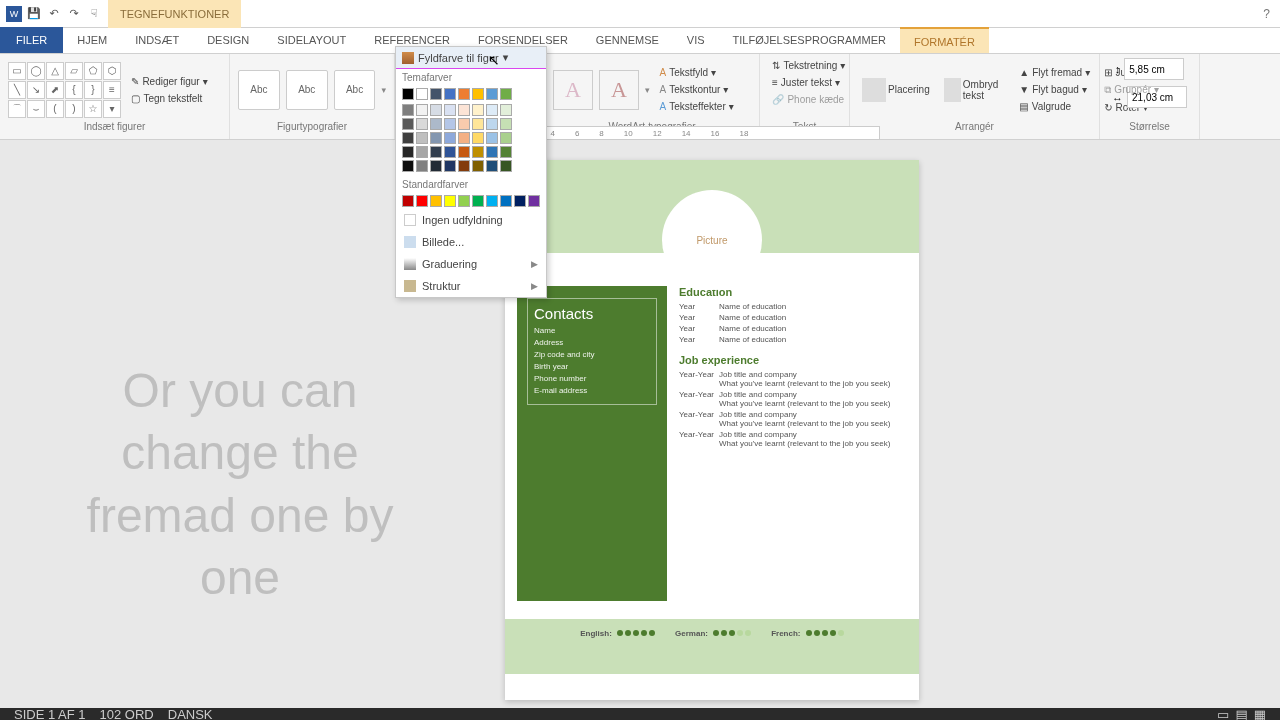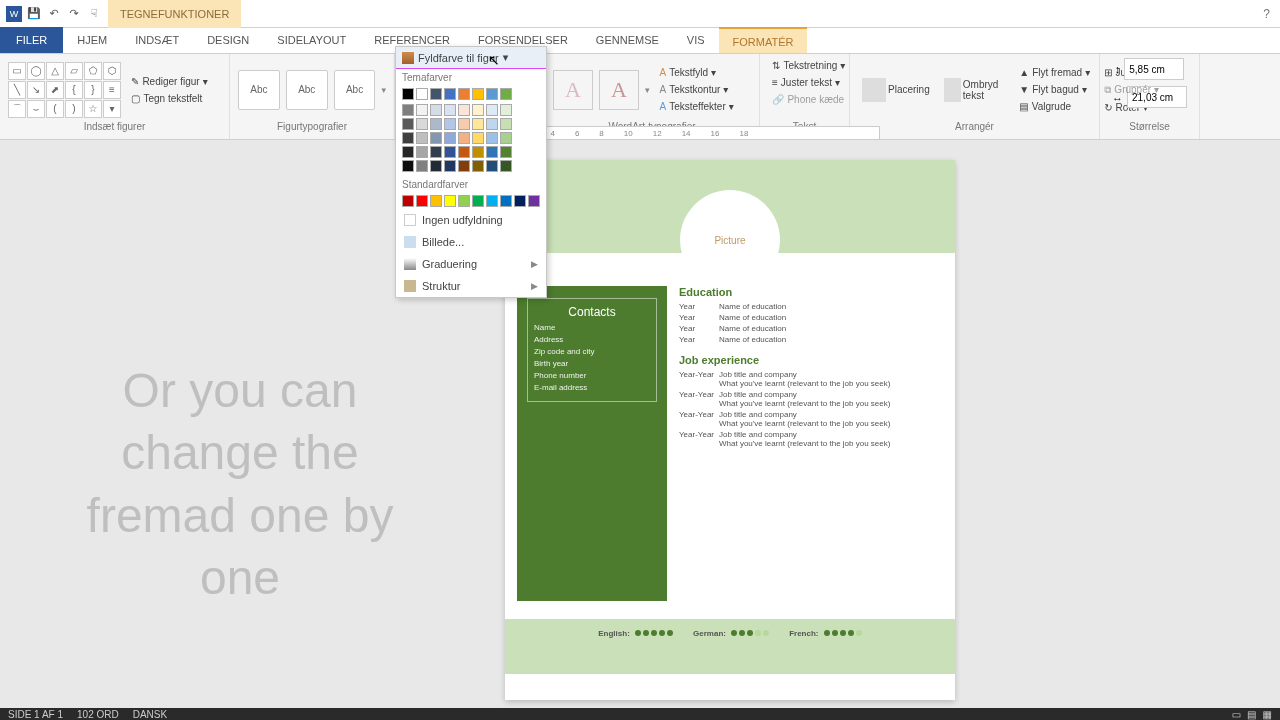--- a/index.html
+++ b/index.html
@@ -32,44 +32,44 @@
 .color-row{display:flex;gap:2px;padding:2px 6px;}
 .color-sw{width:12px;height:12px;border:1px solid #aaa;}
 .color-grid{padding:2px 6px;}
 .color-grid-row{display:flex;gap:2px;margin-bottom:2px;}
 .dropdown-item{padding:5px 8px;display:flex;align-items:center;gap:6px;color:#444;cursor:pointer;}
 .dd-arrow{margin-left:auto;color:#888;font-size:9px;}
 
 .doc-area{position:absolute;left:0;top:140px;right:0;bottom:12px;background:#e8e8e8;}
 .ruler{position:absolute;top:-14px;left:505px;width:375px;height:14px;background:#fff;border:1px solid #ccc;font-size:8px;color:#888;display:flex;align-items:center;overflow:hidden;}
 .ruler span{margin-left:20px;}
-.page{position:absolute;left:505px;top:20px;width:450px;height:540px;background:#fff;box-shadow:0 2px 6px rgba(0,0,0,.2);}
+.page{position:absolute;left:505px;top:20px;width:414px;height:540px;background:#fff;box-shadow:0 2px 6px rgba(0,0,0,.2);}
 .page-header{height:93px;background:#c9e0b8;position:relative;}
 .circle{position:absolute;left:50%;top:30px;transform:translateX(-50%);width:100px;height:100px;background:#fff;border-radius:50%;display:flex;align-items:center;justify-content:center;font-size:10px;color:#c09868;}
 .page-body{display:flex;margin-top:33px;height:315px;}
 .sidebar{width:150px;margin-left:12px;background:#4d7c2e;padding:12px 10px;color:#fff;font-size:10px;}
 .side-box{border:1px solid rgba(255,255,255,.5);padding:6px;margin-bottom:12px;}
-.side-title{text-align:center;font-size:12px;margin-bottom:4px;}
+.side-title{text-align:left;font-size:15px;margin-bottom:4px;}
 .side-item{font-size:8px;margin:3px 0;opacity:.9;}
 .main{flex:1;padding:0 12px;font-size:9px;color:#555;}
 .main h3{color:#4d7c2e;font-size:11px;margin-bottom:4px;}
 .edu-row{display:flex;margin:2px 0;font-size:8px;}
 .edu-y{width:40px;}
 .job-row{font-size:8px;margin:2px 0;}
 .job-title-line{display:flex;align-items:center;}
 .job-title-line .jy{width:40px;}
 .page-footer{margin-top:18px;height:55px;background:#c9e0b8;text-align:center;padding-top:6px;}
 .page-footer h4{color:#4d7c2e;font-size:11px;}
 .lang-row{display:flex;justify-content:center;gap:20px;margin-top:4px;font-size:8px;color:#555;}
 .dots{display:inline-flex;gap:2px;margin-left:3px;}
 .dot{width:6px;height:6px;border-radius:50%;background:#4d7c2e;display:inline-block;}
 .dot.off{background:#b8d89e;}
 
 .overlay{position:absolute;left:85px;top:220px;font-size:48px;color:#bfbfbf;line-height:1.3;text-align:center;width:310px;}
-.statusbar{position:absolute;bottom:0;left:0;right:0;height:12px;background:#2a2a2a;color:#ccc;font-size:10px;padding:0 8px;display:flex;align-items:center;gap:14px;}
+.statusbar{position:absolute;bottom:0;left:0;right:0;height:12px;background:#2a2a2a;color:#ccc;font-size:13px;padding:0 14px;display:flex;align-items:center;gap:14px;}
 .statusbar .right{margin-left:auto;display:flex;gap:6px;}
 .cursor{position:absolute;left:488px;top:52px;font-size:14px;color:#000;z-index:101;}
 .help-icon{color:#777;margin-left:auto;margin-right:10px;font-size:12px;}
 </style>
 </head>
 <body>
 
 <div class="titlebar">
   <div class="qat">
     <span class="qat-icon" style="background:#2b579a;color:#fff;font-size:9px;">W</span>
@@ -85,20 +85,21 @@
 <div class="tabs">
   <div class="tab filer">FILER</div>
   <div class="tab">HJEM</div>
   <div class="tab">INDSÆT</div>
   <div class="tab">DESIGN</div>
   <div class="tab">SIDELAYOUT</div>
   <div class="tab">REFERENCER</div>
   <div class="tab">FORSENDELSER</div>
   <div class="tab">GENNEMSE</div>
   <div class="tab">VIS</div>
+  <div class="tab">TILFØJELSESPROGRAMMER</div>
   <div class="tab active-orange">FORMATÉR</div>
 </div>
 
 <div class="ribbon">
   <div class="ribbon-group" style="width:230px;">
     <div class="ribbon-group-body">
       <div class="shapes-grid">
         <div class="shape-item">▭</div>
           <div class="shape-item">◯</div>
           <div class="shape-item">△</div>

